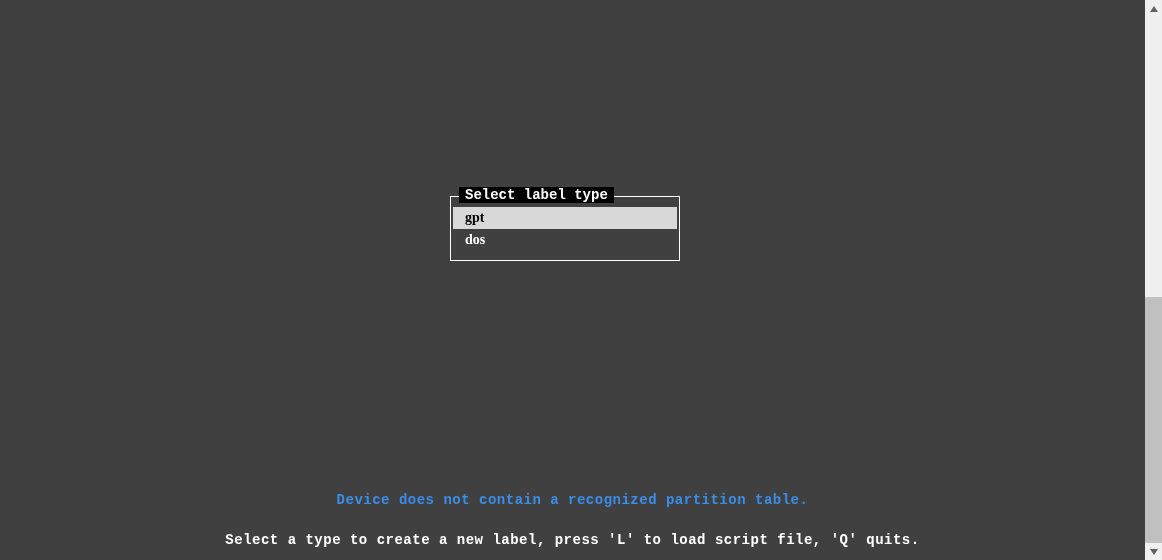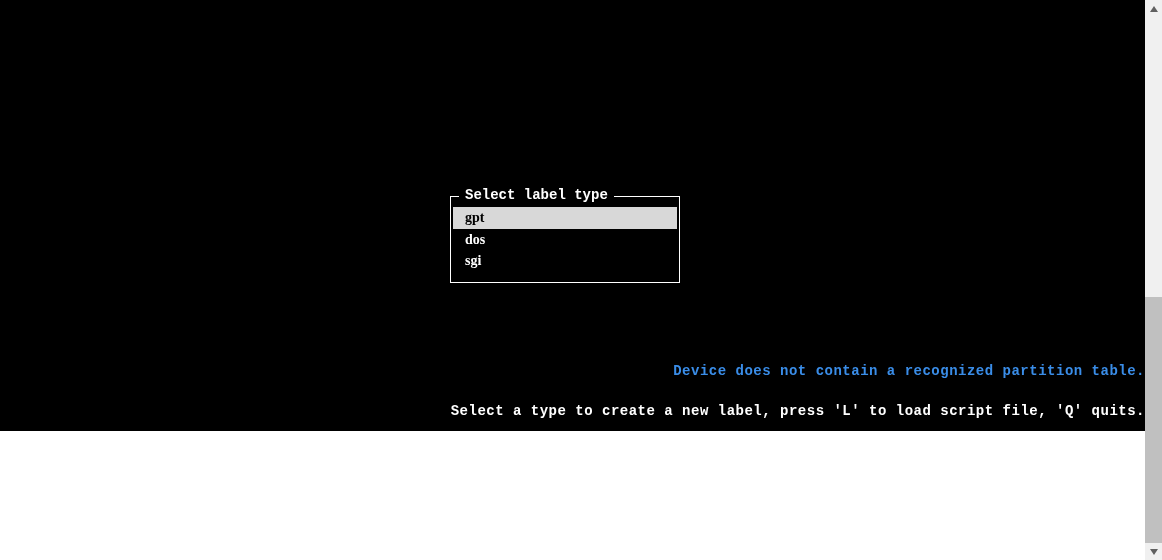--- a/index.html
+++ b/index.html
@@ -15,22 +15,22 @@
       width: 1162px;
       height: 560px;
       overflow: hidden;
       position: relative;
     }
     .terminal {
       position: absolute;
       top: 0;
       left: 0;
       width: 1145px;
-      height: 431px;
-      background: #000000;
+      height: 560px;
+      background: #404040;
       color: #ffffff;
     }
     .scrollbar {
       position: absolute;
       right: 0;
       top: 0;
       width: 17px;
       height: 560px;
       background: #f0f0f0;
       display: flex;
@@ -90,21 +90,21 @@
     }
     .dialog-option.selected {
       background: #d8d8d8;
       color: #000000;
     }
     .status-area {
       position: absolute;
       bottom: 12px;
       left: 0;
       width: 1145px;
-      text-align: right;
+      text-align: center;
     }
     .status-line-1 {
       color: #3a8de8;
       margin-bottom: 4px;
       letter-spacing: 0.5px;
     }
     .status-line-2 {
       color: #ffffff;
       letter-spacing: 0.5px;
       margin-top: 24px;
@@ -115,21 +115,20 @@
 
 <div class="terminal">
 
   <div class="dialog-box">
     <div class="dialog-title-wrapper">
       <span class="dialog-title">Select label type</span>
     </div>
     <div class="dialog-options">
       <div class="dialog-option selected">gpt</div>
       <div class="dialog-option">dos</div>
-      <div class="dialog-option">sgi</div>
     </div>
   </div>
 
   <div class="status-area">
     <div class="status-line-1">Device does not contain a recognized partition table.</div>
     <div class="status-line-2">Select a type to create a new label, press 'L' to load script file, 'Q' quits.</div>
   </div>
 
 </div>
 

